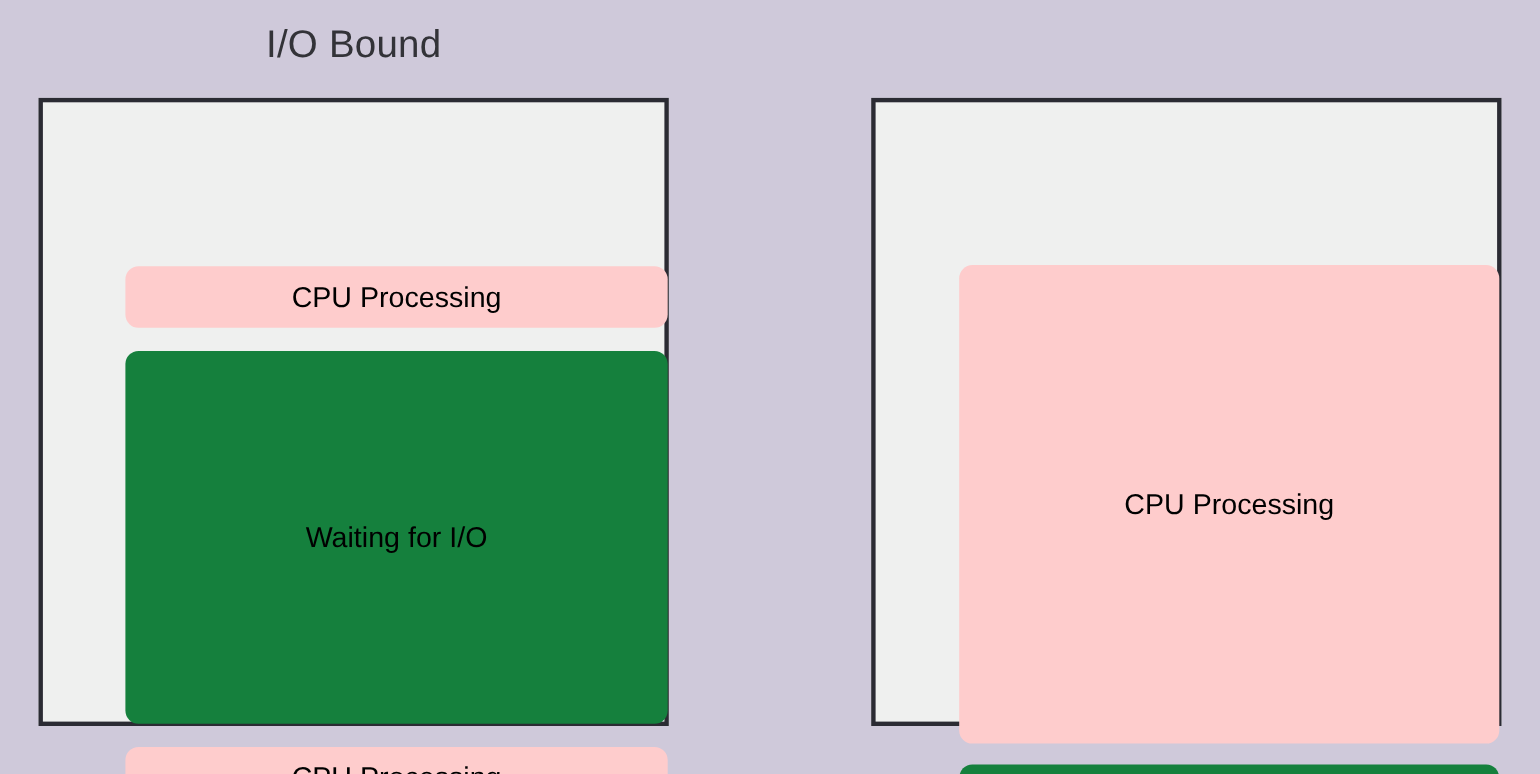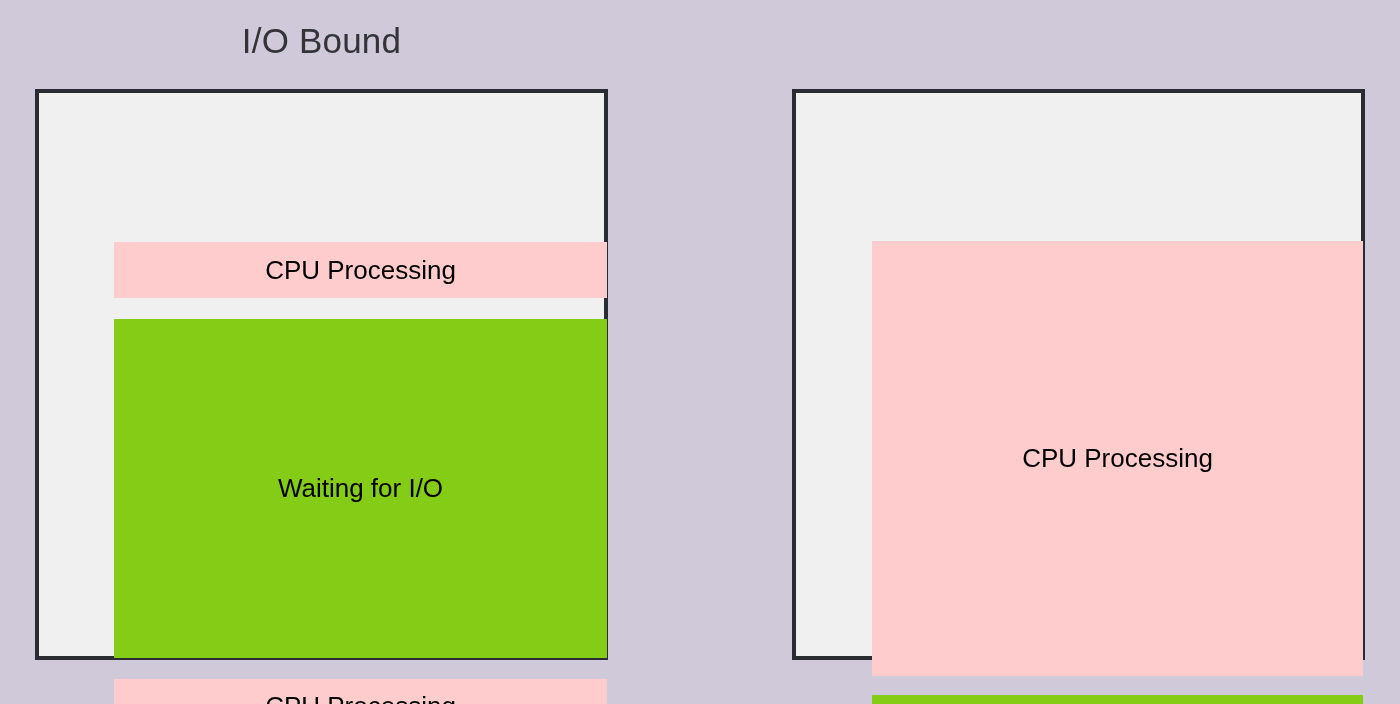--- a/index.html
+++ b/index.html
@@ -42,26 +42,27 @@
   }
   .block {
     position: absolute;
     box-sizing: border-box;
     display: flex;
     align-items: center;
     justify-content: center;
     color: #000000;
     text-align: center;
     white-space: nowrap;
+    border-radius: 12px;
   }
   .block-cpu {
     background: #fecccc;
   }
   .block-io {
-    background: #84cc16;
+    background: #15803d;
   }
   .label-lg {
     font-size: 26px;
   }
   .label-sm {
     font-size: 21px;
   }
 
   
   #group-io-bound {

